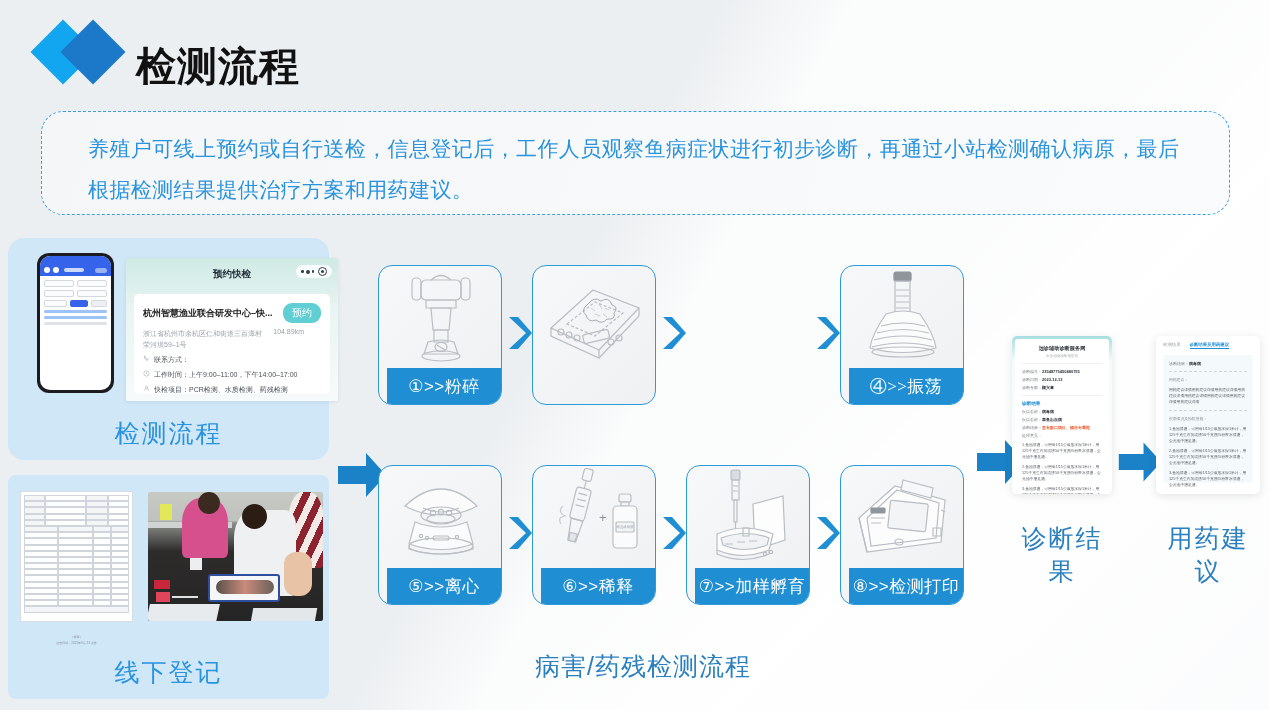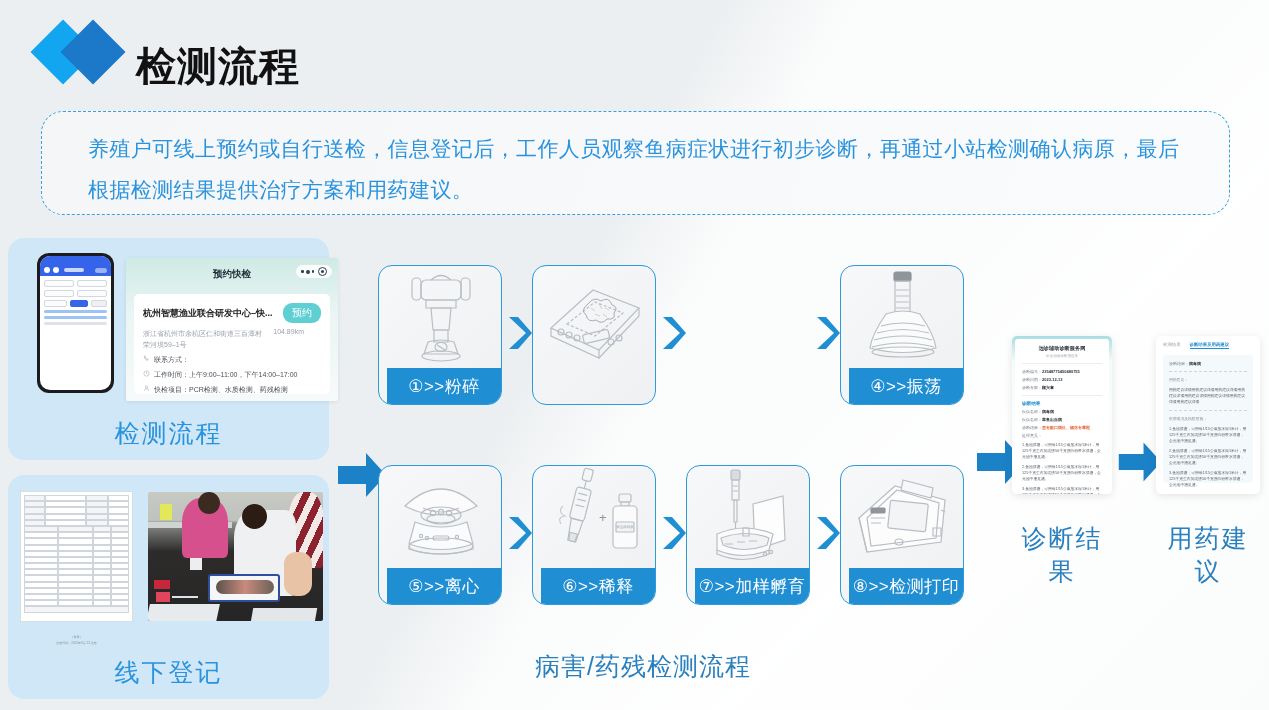--- a/index.html
+++ b/index.html
@@ -48,21 +48,21 @@
   .desc-text {
     font-size: 21px; color: #2a93de; line-height: 41px; letter-spacing: .4px;
     font-family: "Liberation Sans", "DejaVu Sans", sans-serif;
   }
 
   
   .left-card {
     position: absolute; left: 8px; background: #cfe7f7; border-radius: 16px;
   }
   #card-phone { top: 238px; width: 321px; height: 222px; }
-  #card-offline { top: 475px; width: 321px; height: 224px; }
+  #card-offline { top: 475px; width: 321px; height: 224px; border-radius: 8px; }
   .left-card .caption {
     position: absolute; left: 0; right: 0; bottom: 10px; text-align: center;
     font-size: 25px; color: #2a93de; letter-spacing: 2px;
   }
 
   
   .phone {
     position: absolute; left: 29px; top: 15px; width: 77px; height: 140px;
     background: #1b1b20; border-radius: 12px; padding: 3px;
   }
@@ -466,21 +466,21 @@
     </div>
   </div>
   <svg class="chev" style="left:660px; top:315px;" viewBox="0 0 26 36">
       <path d="M3 2 L20 18 L3 34 L12 34 L26 18 L12 2 Z" fill="#1f8ed2"></path>
     </svg>
 
   <svg class="chev" style="left:814px; top:315px;" viewBox="0 0 26 36">
       <path d="M3 2 L20 18 L3 34 L12 34 L26 18 L12 2 Z" fill="#1f8ed2"></path>
     </svg>
 
-  <div class="step" style="left:840px; top:265px;">
+  <div class="step" style="left:840px; top:265px;font-family:Liberation Serif, serif;">
     <div class="step-img">
       <svg viewBox="0 0 124 104" width="124" height="104">
         <g fill="none" stroke="#b9bec4" stroke-width="1.2">
           <rect x="53" y="6" width="17" height="9" rx="2" fill="#8f959b" stroke="#8f959b"></rect>
           <path d="M54 15 h15 v34 h-15 z"></path>
           <path d="M55 24 h13 M55 30 h13 M55 36 h13 M55 42 h13"></path>
           <path d="M45 48 q17 -6 34 0 q14 20 16 34 q-33 9 -66 0 q2 -14 16 -34 z" fill="#fafbfb"></path>
           <path d="M40 60 q22 -6 44 0 M36 67 q26 -7 52 0 M33 74 q29 -8 58 0 M31 81 q31 -8 62 0"></path>
           <ellipse cx="62" cy="86" rx="31" ry="5"></ellipse>
         </g>

